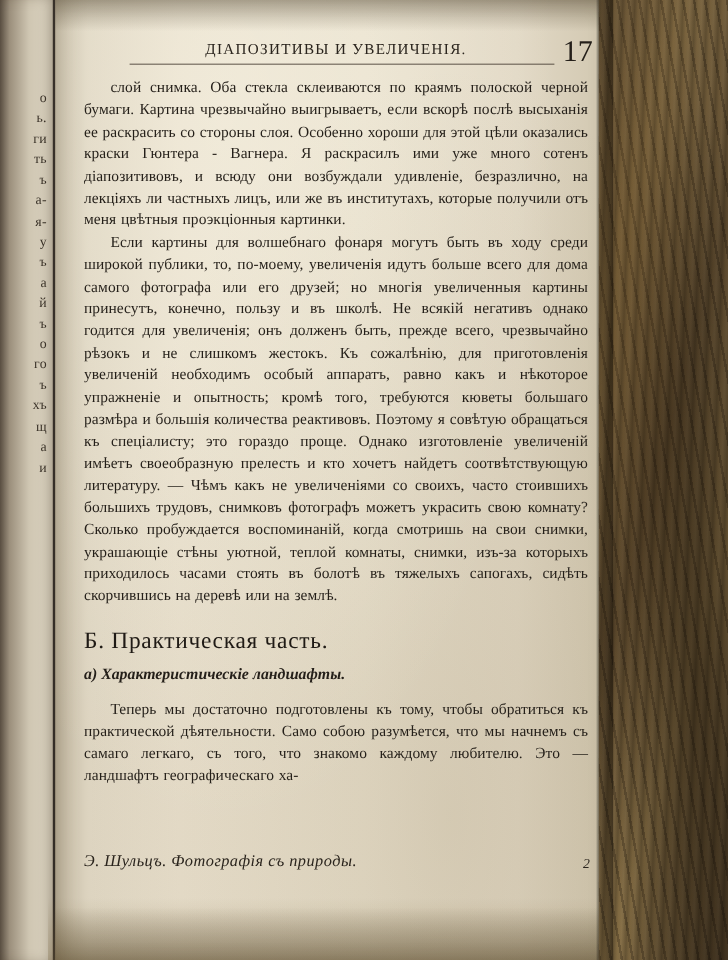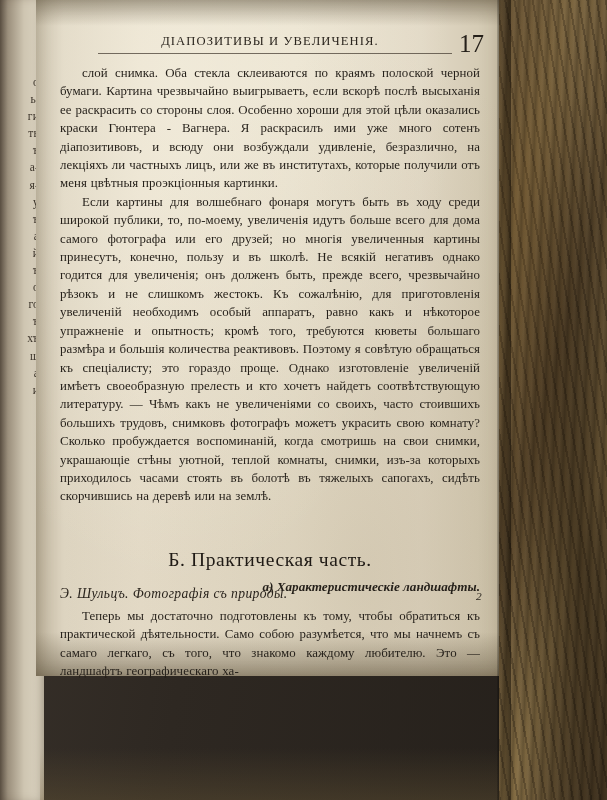--- a/index.html
+++ b/index.html
@@ -89,24 +89,24 @@
     right: 104px;
     top: 0;
     width: 6px;
     height: 800px;
     background: linear-gradient(90deg, rgba(0,0,0,0.15), rgba(0,0,0,0.65));
   }
 
   
   .page-sheet {
     position: absolute;
-    left: 36px;
+    left: 46px;
     top: 0;
     width: 470px;
-    height: 676px;
+    height: 800px;
     background:
       linear-gradient(90deg, #c9bfa9 0%, #ddd4c0 6%, #e7decb 22%, #e9e1ce 55%, #e2d9c6 82%, #cfc5ad 100%);
     box-shadow: inset 10px 0 22px -10px rgba(70,55,30,0.45),
                 inset -12px 0 24px -12px rgba(70,55,30,0.40);
   }
   .page-grain {
     position: absolute;
     inset: 0;
     background:
       radial-gradient(ellipse at 30% 12%, rgba(255,252,238,0.38), rgba(0,0,0,0) 60%),
@@ -172,36 +172,36 @@
     color: #241f19;
     letter-spacing: 0.05px;
   }
   .body-text p {
     margin: 0;
     text-indent: 22px;
     word-spacing: 0.6px;
   }
 
   .section-title {
-    margin-top: 43px;
-    text-align: center;
+    margin-top: 18px;
+    text-align: left;
     font-size: 19.5px;
     letter-spacing: 0.6px;
     color: #1f1a15;
   }
   .subsection-title {
     margin-top: 22px;
     text-align: center;
     font-size: 14px;
     font-weight: bold;
     letter-spacing: 0.3px;
   }
   .subsubsection-title {
     margin-top: 8px;
-    text-align: right;
+    text-align: left;
     font-size: 13.2px;
     font-style: italic;
     font-weight: bold;
   }
   .closing {
     margin-top: 12px;
   }
 
   .footline {
     position: absolute;

